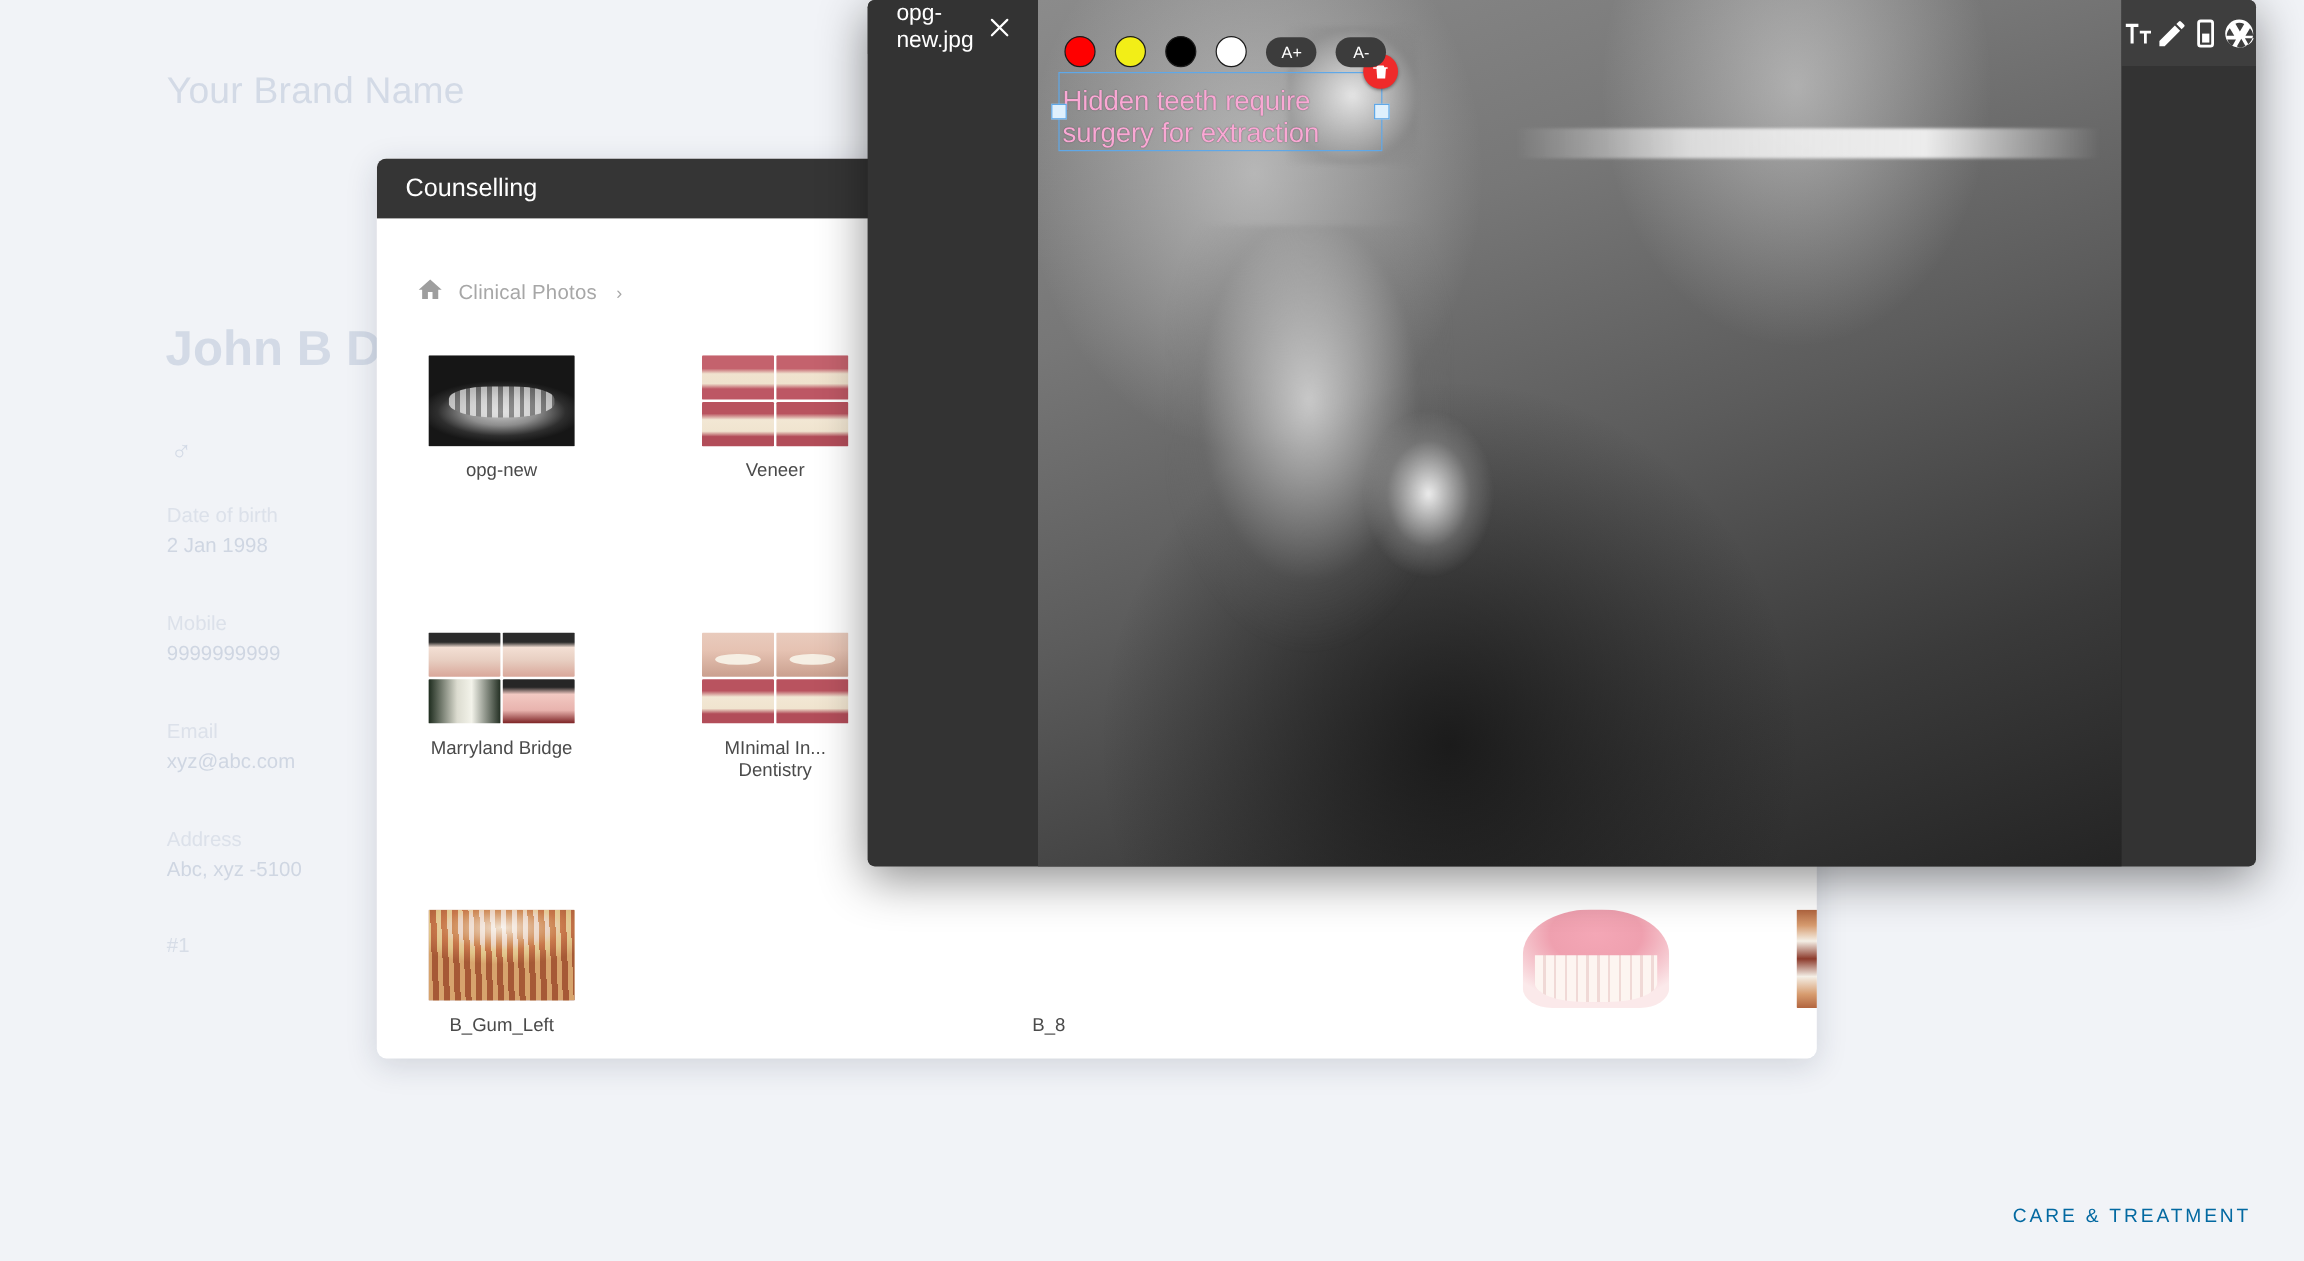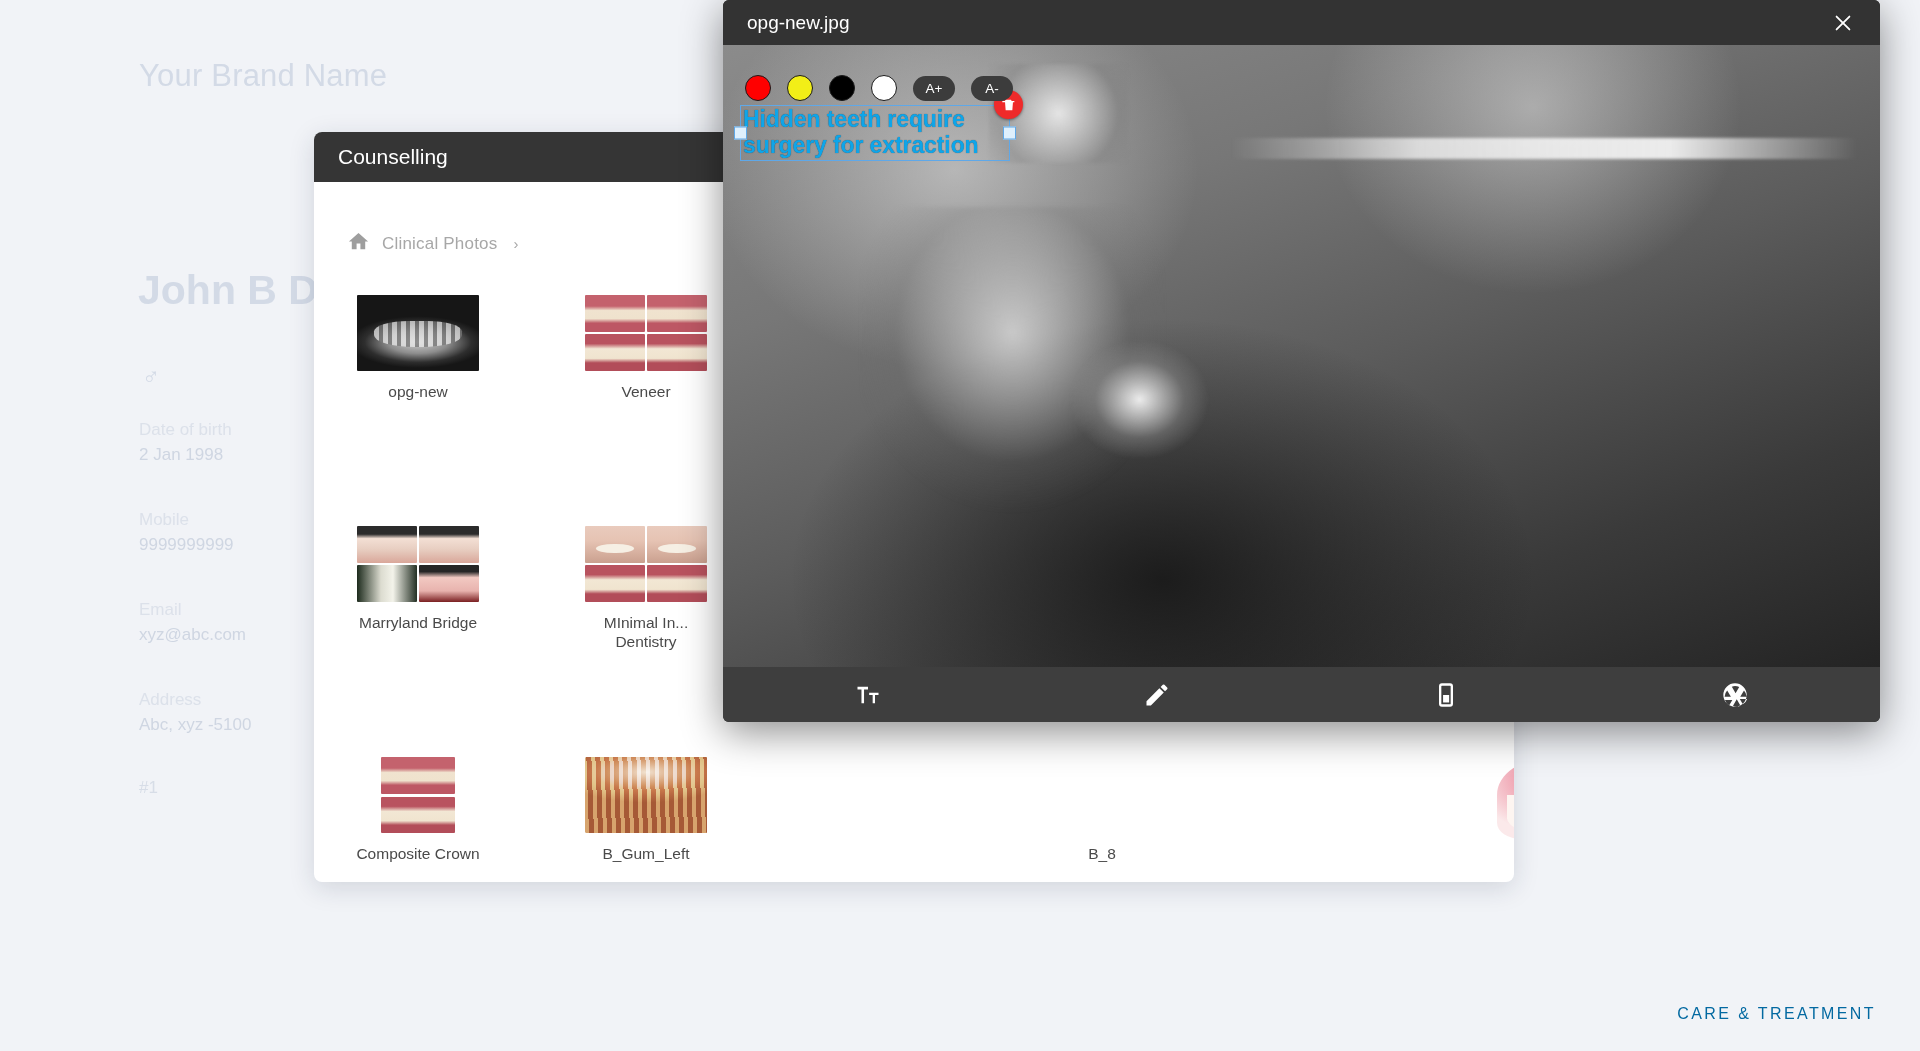--- a/index.html
+++ b/index.html
@@ -175,21 +175,21 @@
   .tooth-icon.post .root { left: 32%; right: 32%; top: 8%; border-radius: 8% 8% 50% 50%; }
 
   
   .viewer {
     position: absolute; left: 723px; top: 0px;
     width: 1157px; height: 722px;
     background: #333333;
     border-radius: 6px;
     box-shadow: 0 10px 40px rgba(0,0,0,.45);
     overflow: hidden;
-    display: flex; flex-direction: column;
+    display: flex; flex-direction: row;
   }
   .viewer-header {
     height: 45px; background: #333333; flex: 0 0 45px;
     display: flex; align-items: center; justify-content: space-between;
     padding: 0 20px 0 24px;
   }
   .viewer-filename { color: #ffffff; font-size: 19px; font-weight: 400; }
   .viewer-close { color: #ffffff; width: 34px; height: 34px; display:flex; align-items:center; justify-content:center; cursor: pointer; }
 
   .viewer-canvas {
@@ -263,24 +263,24 @@
 
   
   .annot-box {
     position: absolute; left: 17px; top: 60px;
     width: 270px;
     z-index: 5;
     border: 1.5px solid #5fa8e8;
     padding: 1px 2px;
   }
   .annot-text {
-    color: #0ea5e9; font-size: 23px; line-height: 1.12;
-    font-weight: 700; letter-spacing: -.1px;
+    color: #f9a8d4; font-size: 23px; line-height: 1.12;
+    font-weight: 400; letter-spacing: -.1px;
     text-shadow: 0 0 1px rgba(0,0,0,.55);
-    white-space: pre-wrap; outline: none;
+    white-space: pre-wrap; outline: none; margin-top: 10px;
   }
   .handle {
     position: absolute; width: 13px; height: 13px;
     background: #dff0fd; border: 1.5px solid #5fa8e8;
     cursor: nwse-resize;
   }
   .handle.left  { left: -7px; top: 50%; transform: translateY(-50%); }
   .handle.right { right: -7px; top: 50%; transform: translateY(-50%); }
   .annot-delete {
     position: absolute; right: -14px; top: -16px;
@@ -439,29 +439,20 @@
       </div>
       <div class="thumb-cell">
         <div class="thumb-img">
             <div class="ph ph-opg"></div>
           </div>
         <div class="thumb-label"></div>
       </div>
 
       <div class="thumb-cell">
         <div class="thumb-img">
-          <div class="crownpair">
-              <div class="q pink-teeth"></div>
-              <div class="q pink-teeth2"></div>
-            </div>
-        </div>
-        <div class="thumb-label">Composite Crown</div>
-      </div>
-      <div class="thumb-cell">
-        <div class="thumb-img">
             <div class="ph rootteeth"></div>
           </div>
         <div class="thumb-label">B_Gum_Left</div>
       </div>
       <div class="thumb-cell">
         <div class="thumb-img"></div>
         <div class="thumb-label"></div>
       </div>
       <div class="thumb-cell">
         <div class="thumb-img"></div>

